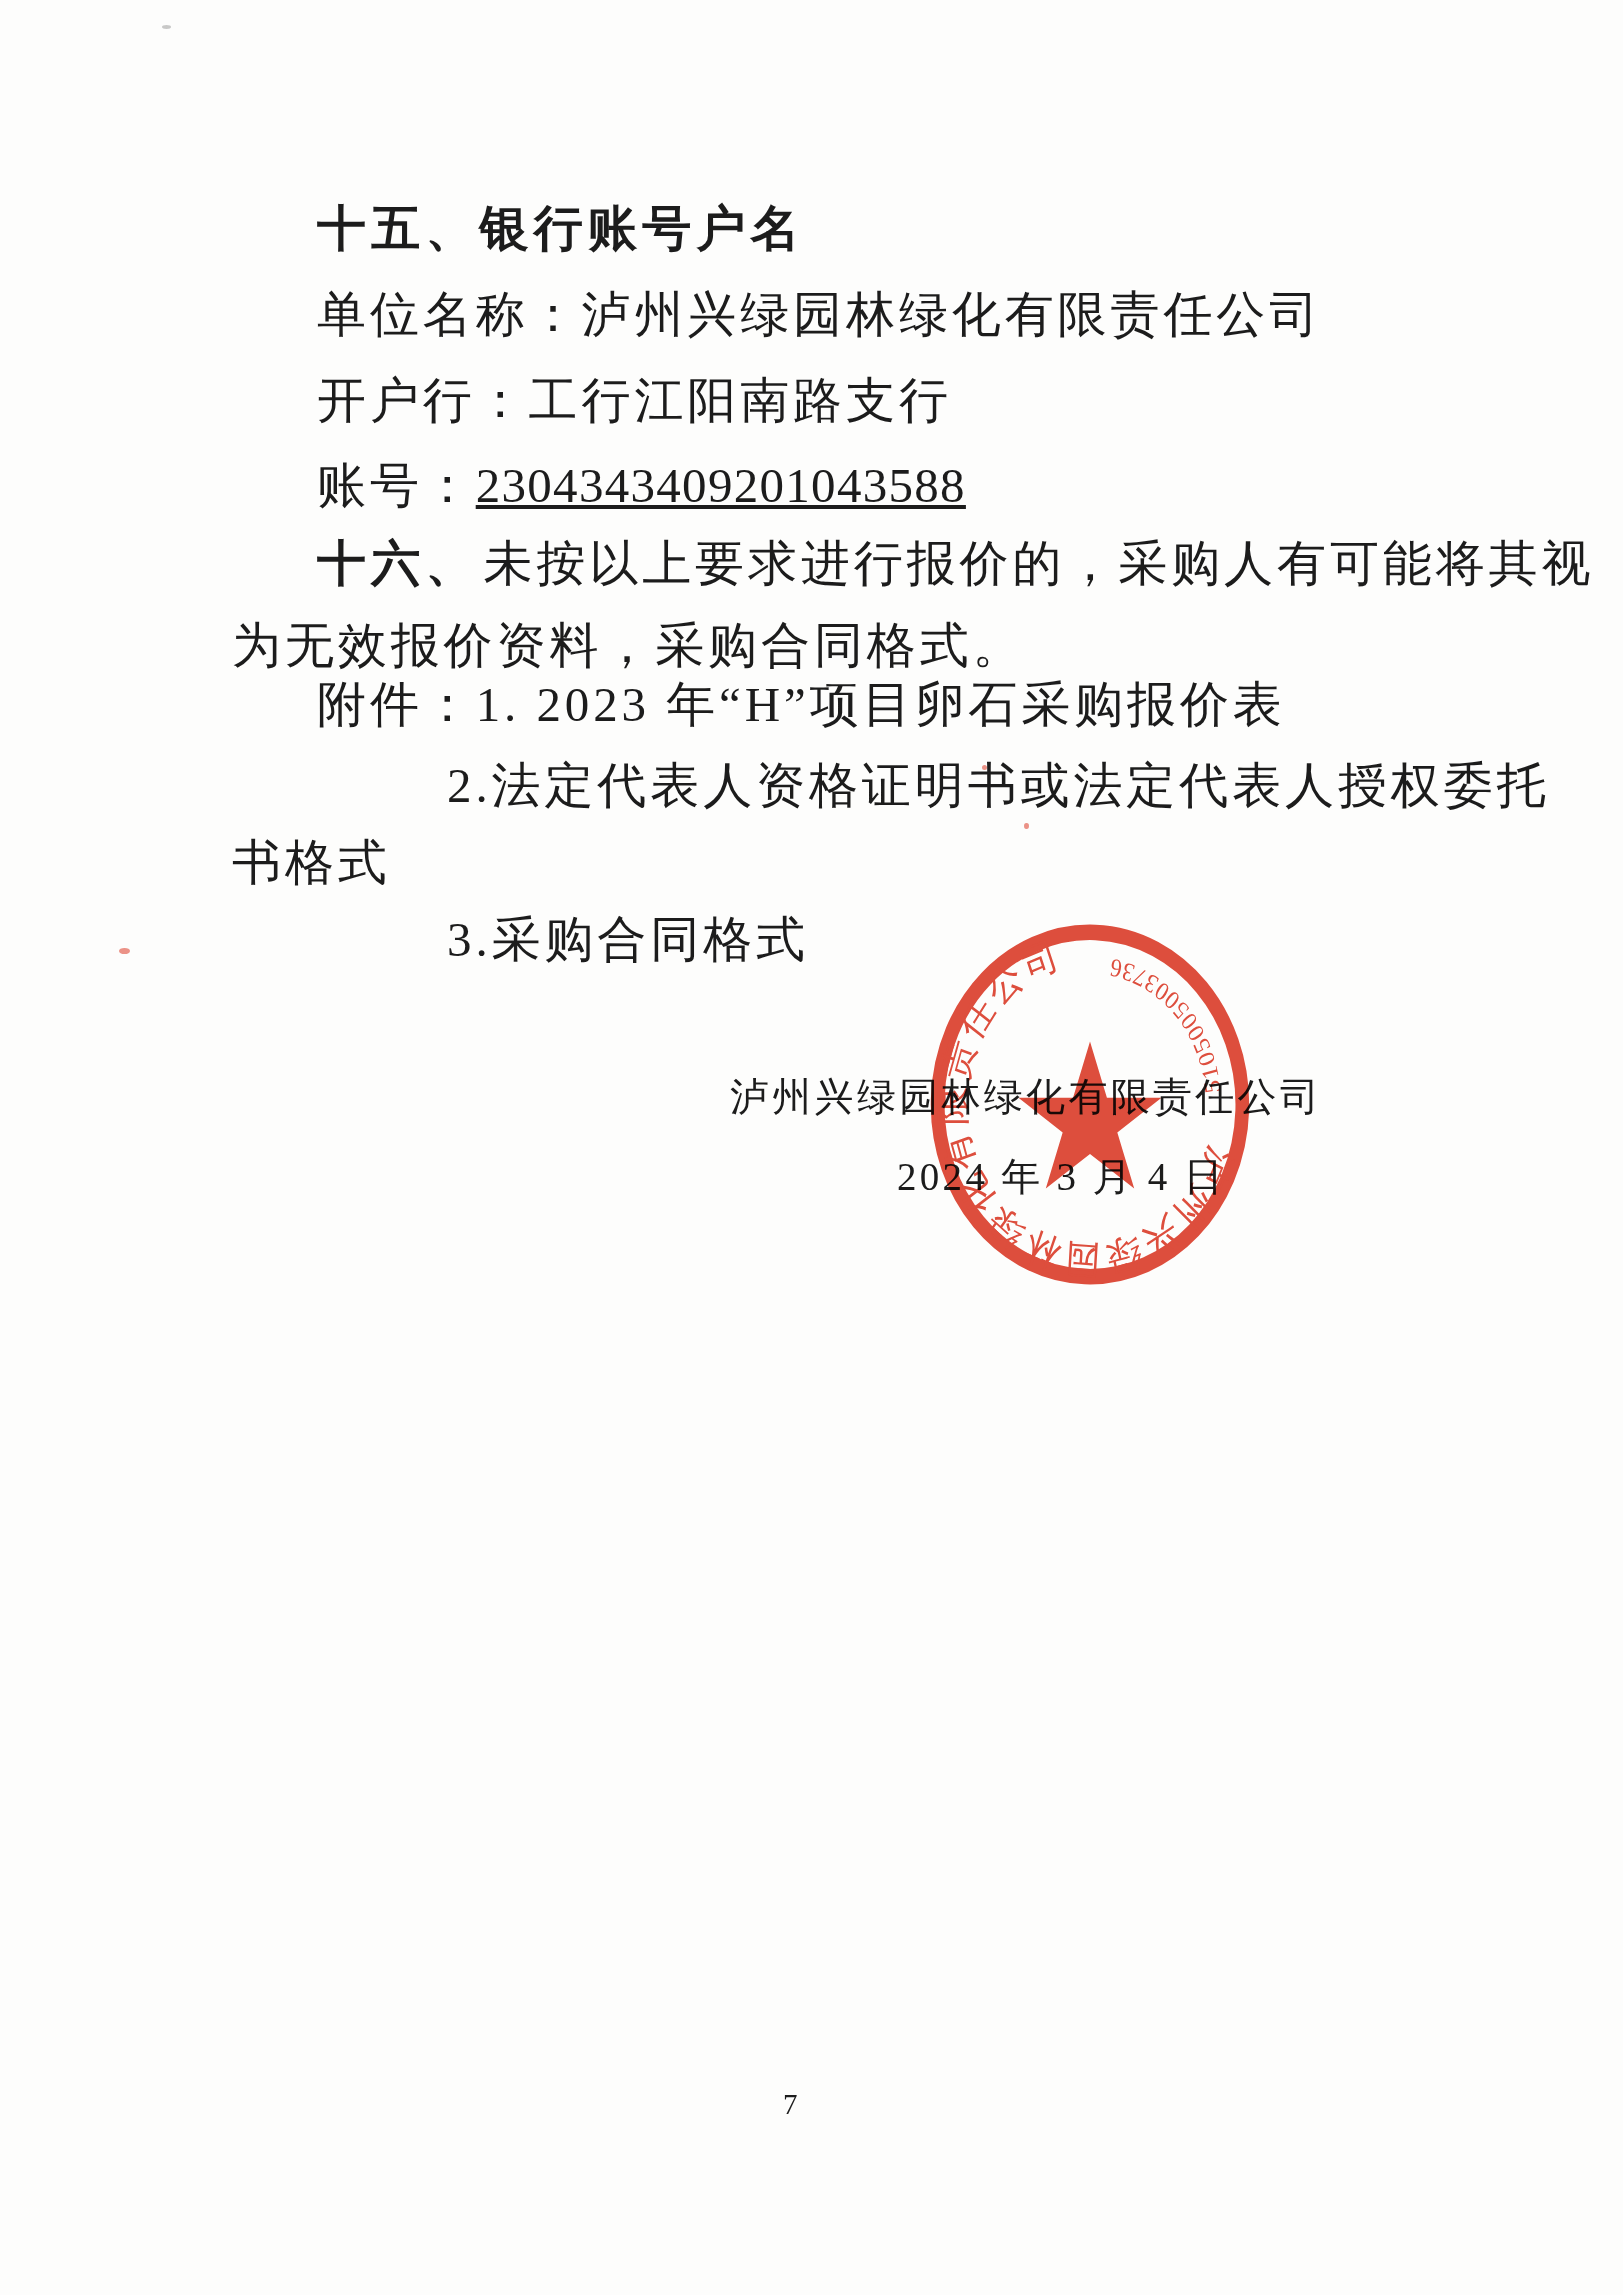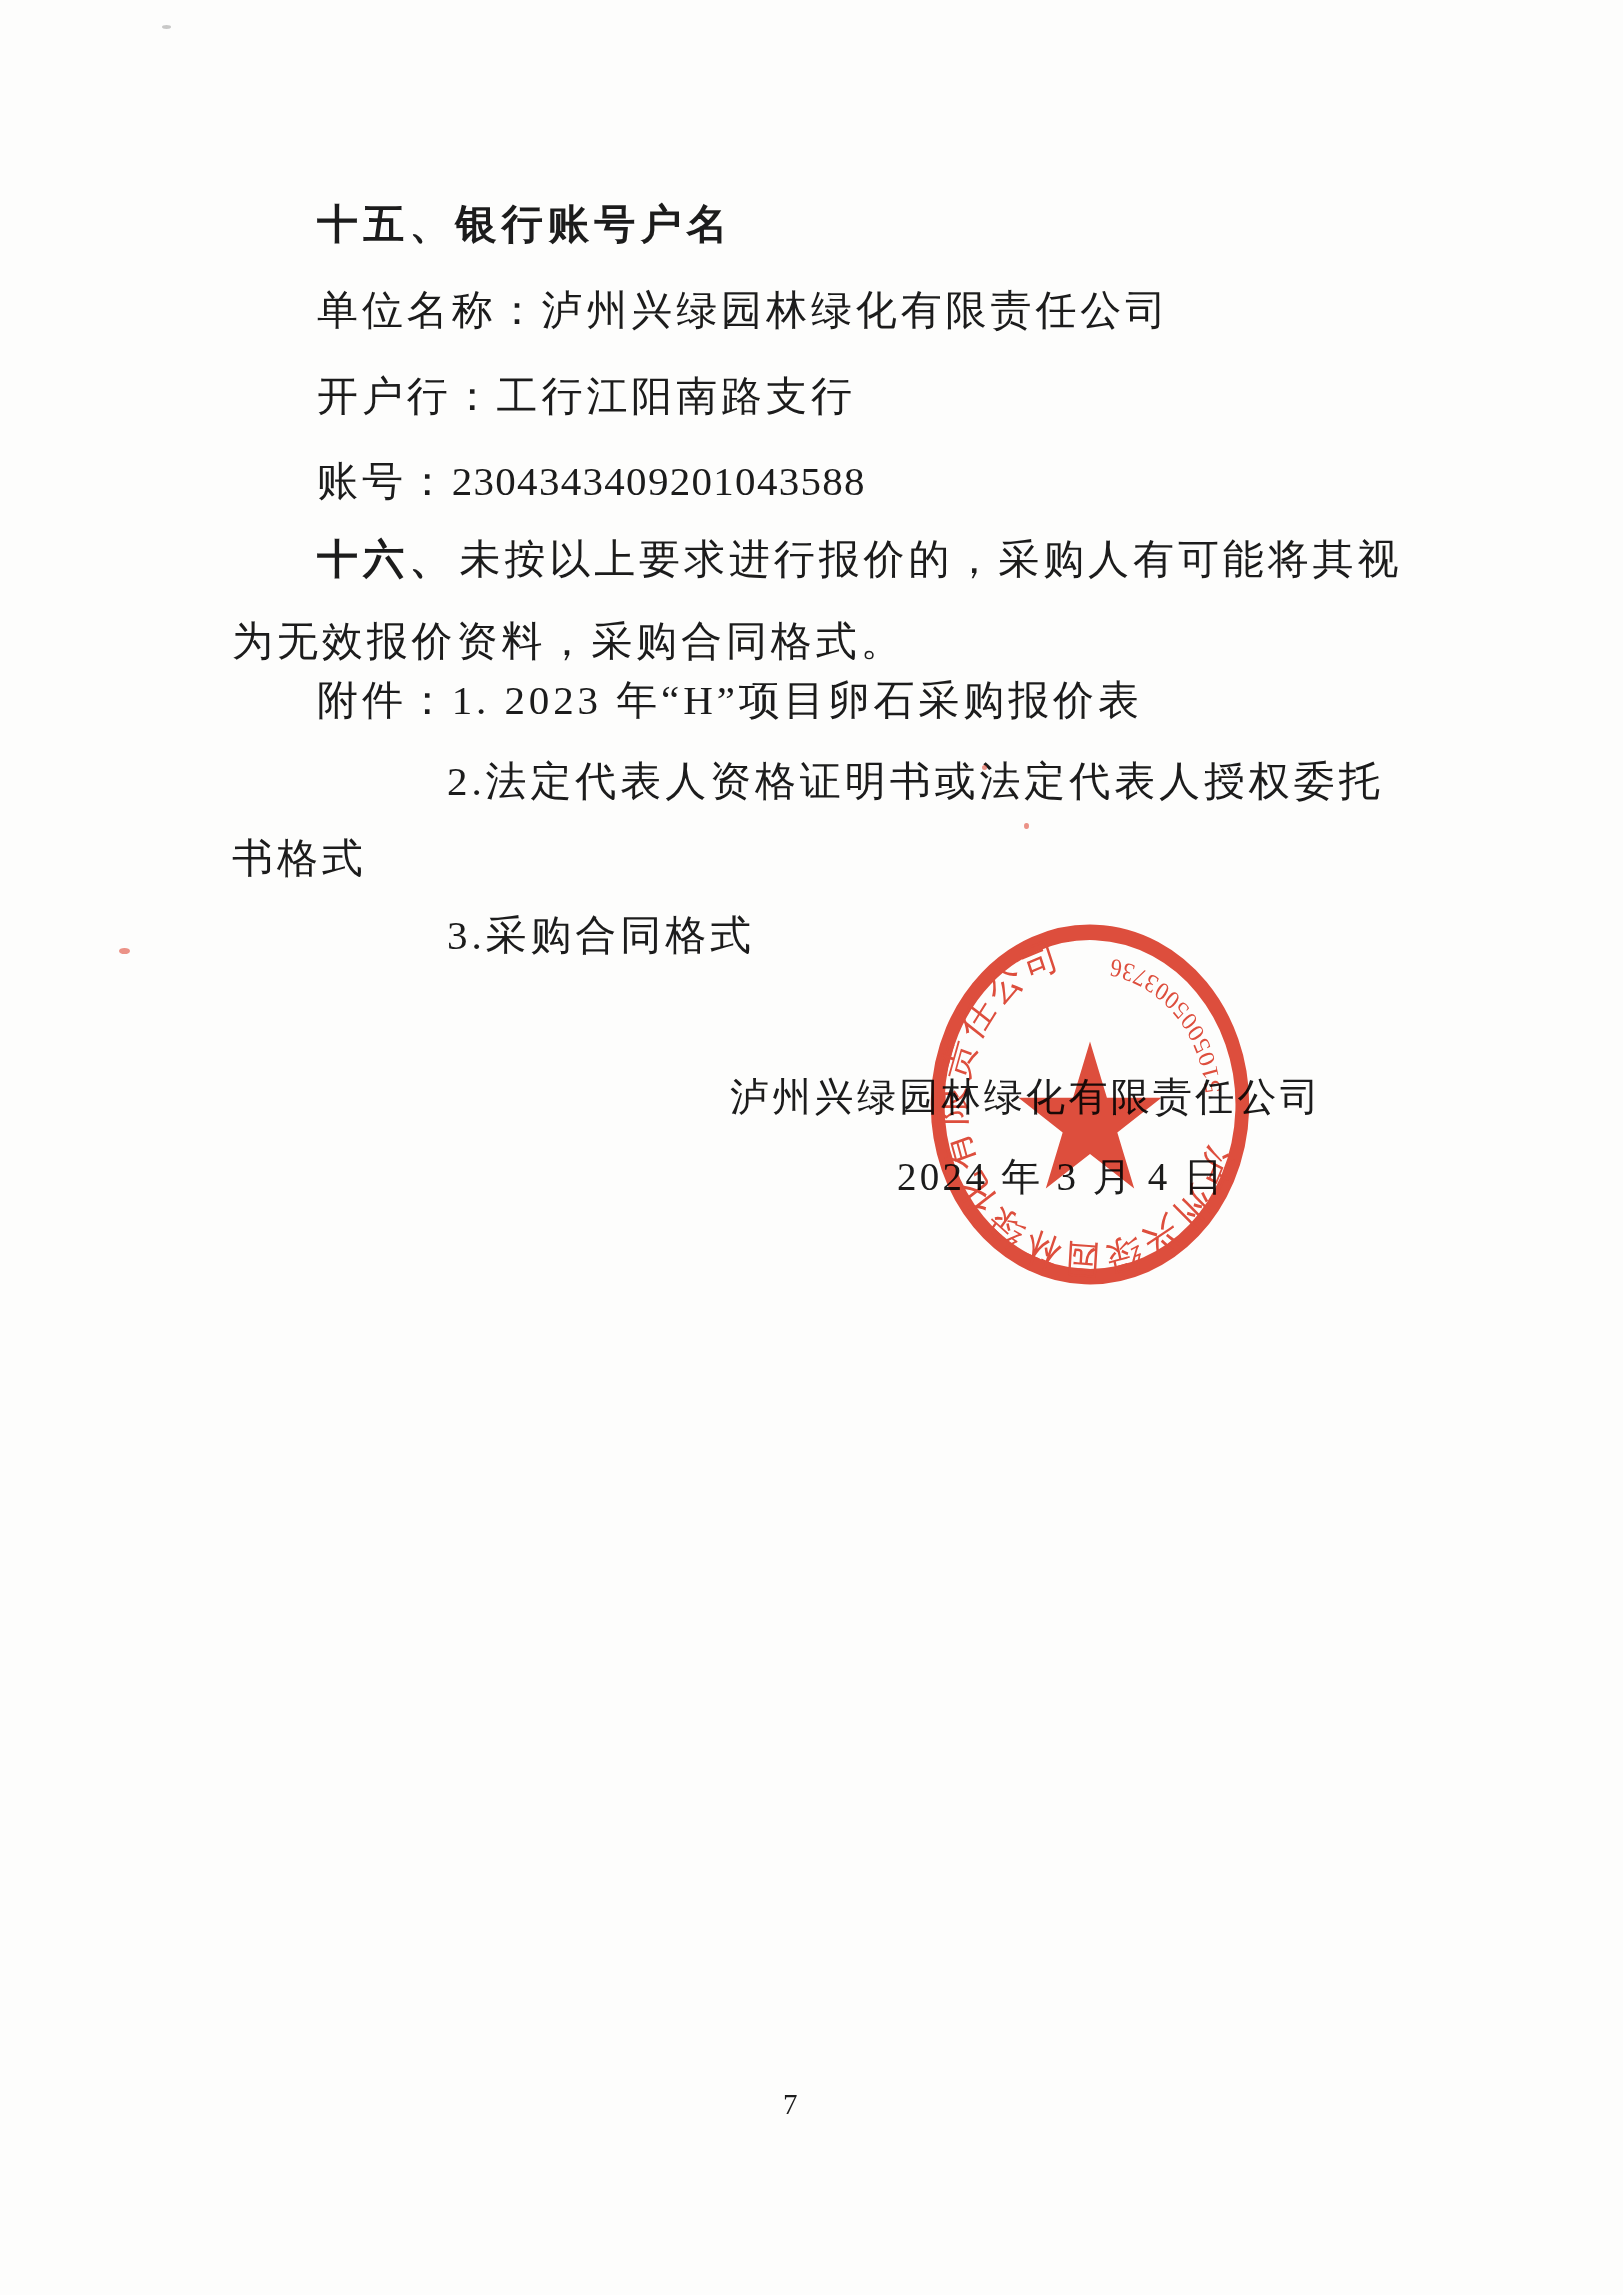--- a/index.html
+++ b/index.html
@@ -8,38 +8,38 @@
     position:relative;
     width:1623px; height:2295px;
     margin:0 auto;
     background:#fdfdfc;
     overflow:hidden;
     font-family:"Liberation Serif","DejaVu Serif",serif;
     color:var(--ink);
   }
   .line {
     position:absolute;
-    font-size:41px;
+    font-size:49px;
     letter-spacing:3.9px;
     white-space:nowrap;
     line-height:1;
   }
   .head {
     font-family:"Liberation Sans","DejaVu Sans",sans-serif;
     font-weight:700;
     letter-spacing:5.2px;
   }
   .bold-num {
     font-family:"Liberation Sans","DejaVu Sans",sans-serif;
     font-weight:700;
     letter-spacing:5.2px;
     margin-right:3.9px;
     margin-top:32px;
   }
-  .digits { letter-spacing:1.3px; }
+  .digits { letter-spacing:1.3px;text-decoration:underline; }
   .sig { font-size:39px; letter-spacing:3.3px; }
   .page-num {
     position:absolute;
     font-size:29px;
     letter-spacing:0;
   }
   .seal-wrap {
     position:absolute;
     left:920px; top:908px;
     width:340px; height:393px;

